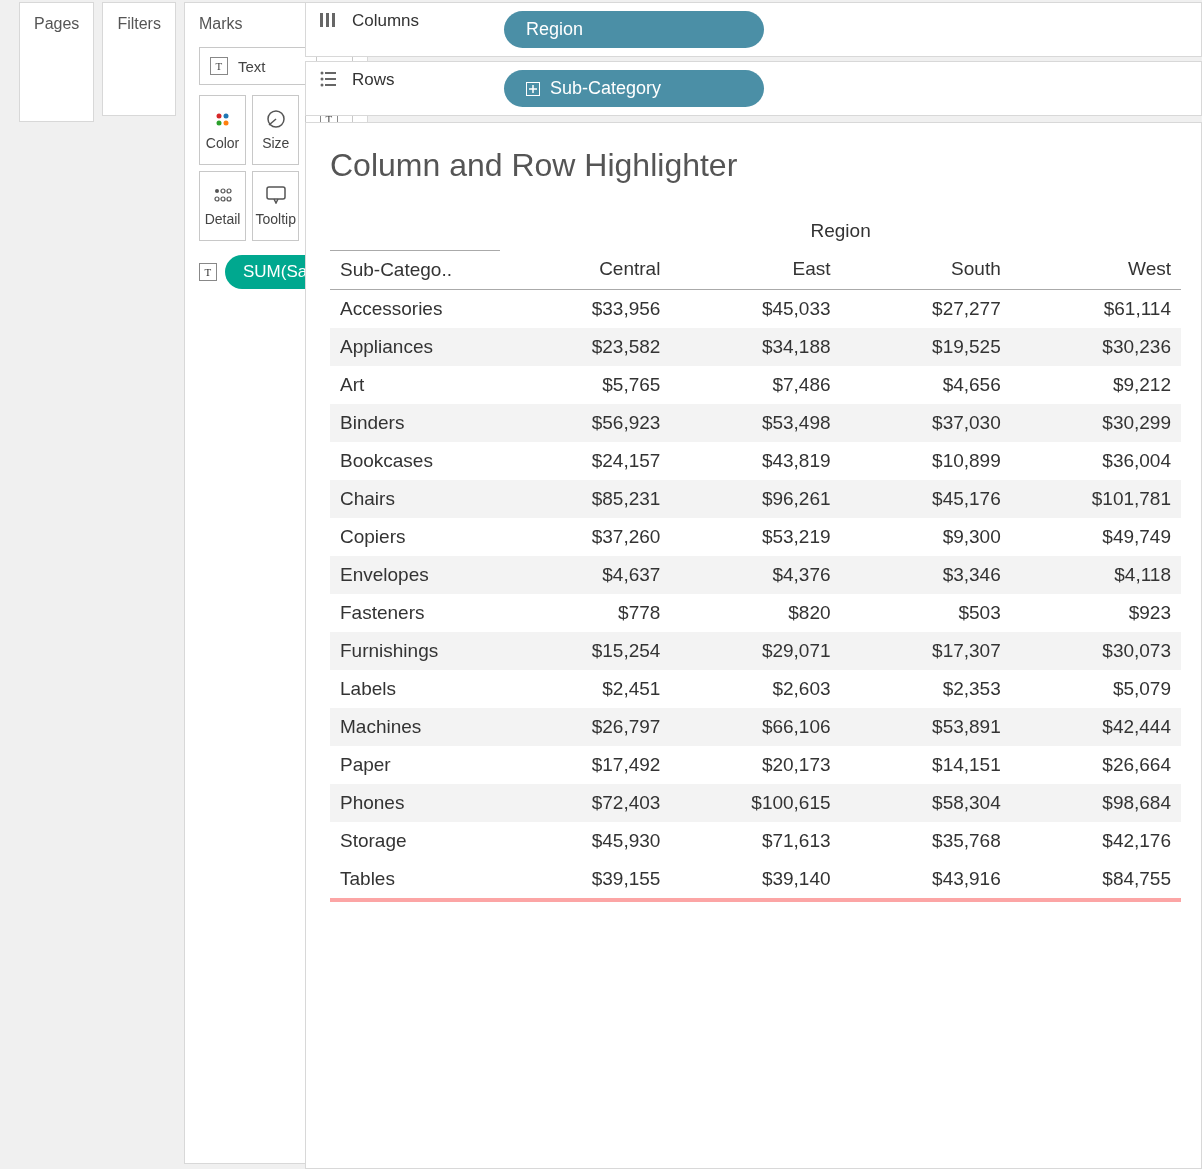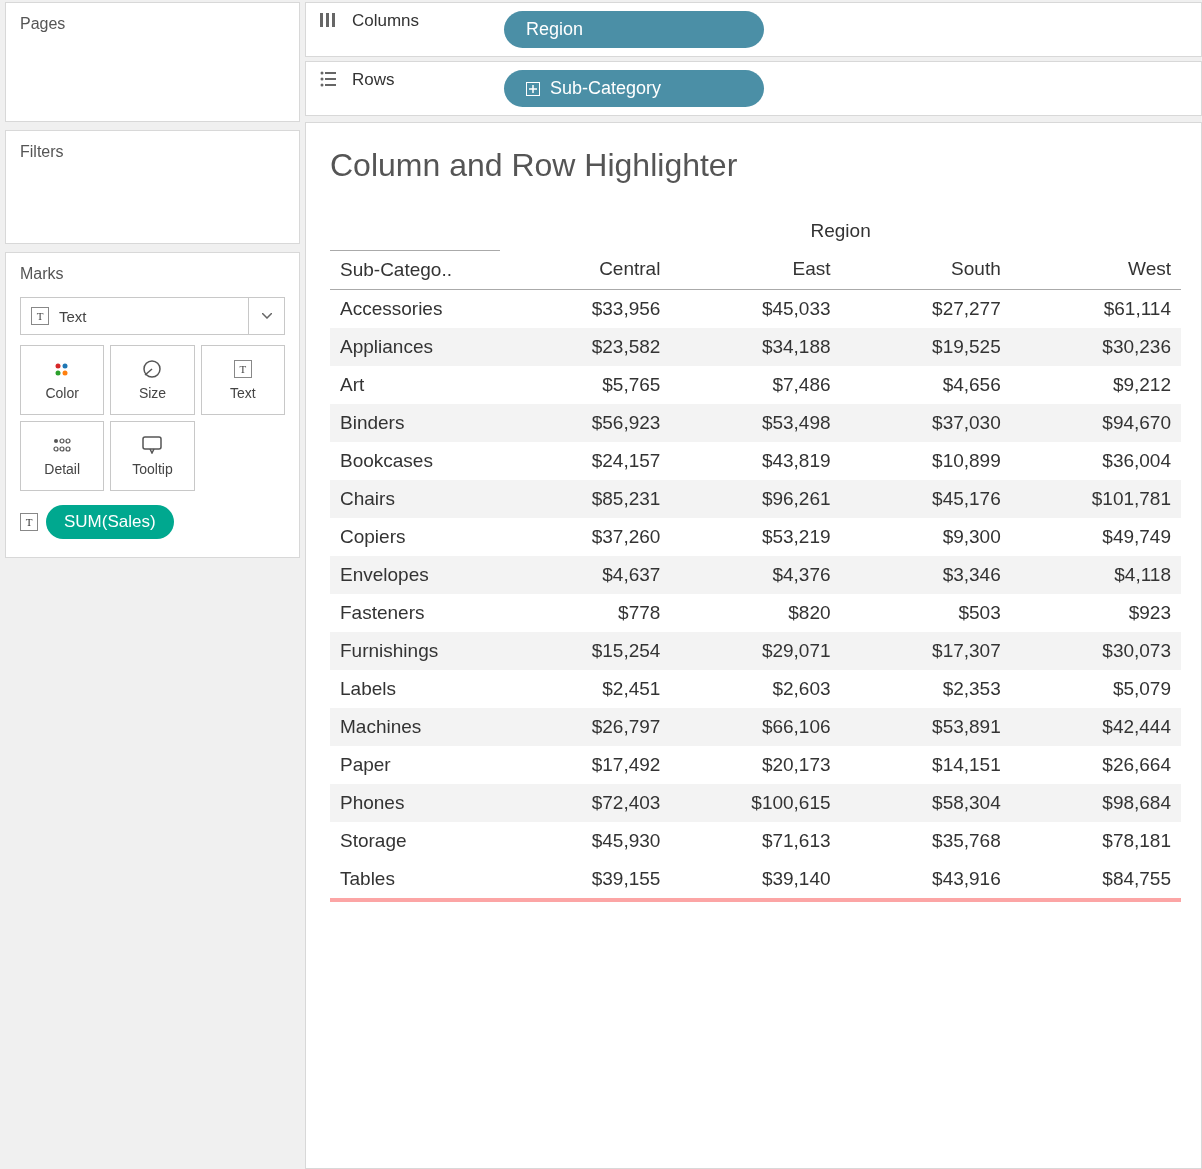--- a/index.html
+++ b/index.html
@@ -5,21 +5,21 @@
     * { box-sizing: border-box; margin: 0; padding: 0; }
     body {
       font-family: -apple-system, BlinkMacSystemFont, "Segoe UI", Arial, sans-serif;
       background: #f0f0f0;
       width: 1202px;
       height: 1169px;
       overflow: hidden;
       color: #333;
     }
     .container { display: flex; height: 100%; }
-    .left-panel { width: 305px; display: flex; flex-direction: column; padding: 2px 5px 5px 5px; gap: 8px; }
+    .left-panel { width: 305px; display: flex; flex-direction: row; padding: 2px 5px 5px 19px; gap: 8px; }
     .card {
       background: #fff;
       border: 1px solid #d8d8d8;
       padding: 12px 14px;
     }
     .card-title { font-size: 16px; color: #555; font-weight: 400; }
     .pages-card { height: 120px; }
     .filters-card { height: 114px; }
     .marks-card { padding-bottom: 18px; }
     .mark-type-select {
@@ -304,21 +304,21 @@
                 <td class="val">$5,765</td>
                 <td class="val">$7,486</td>
                 <td class="val">$4,656</td>
                 <td class="val">$9,212</td>
               </tr>
               <tr class="alt">
                 <td class="rowdim">Binders</td>
                 <td class="val">$56,923</td>
                 <td class="val">$53,498</td>
                 <td class="val">$37,030</td>
-                <td class="val">$94,670</td>
+                <td class="val">$30,299</td>
               </tr>
               <tr>
                 <td class="rowdim">Bookcases</td>
                 <td class="val">$24,157</td>
                 <td class="val">$43,819</td>
                 <td class="val">$10,899</td>
                 <td class="val">$36,004</td>
               </tr>
               <tr class="alt">
                 <td class="rowdim">Chairs</td>
@@ -381,21 +381,21 @@
                 <td class="val">$72,403</td>
                 <td class="val">$100,615</td>
                 <td class="val">$58,304</td>
                 <td class="val">$98,684</td>
               </tr>
               <tr>
                 <td class="rowdim">Storage</td>
                 <td class="val">$45,930</td>
                 <td class="val">$71,613</td>
                 <td class="val">$35,768</td>
-                <td class="val">$78,181</td>
+                <td class="val">$42,176</td>
               </tr>
               <tr>
                 <td class="rowdim">Tables</td>
                 <td class="val">$39,155</td>
                 <td class="val">$39,140</td>
                 <td class="val">$43,916</td>
                 <td class="val">$84,755</td>
               </tr>
             </tbody>
         </table>

